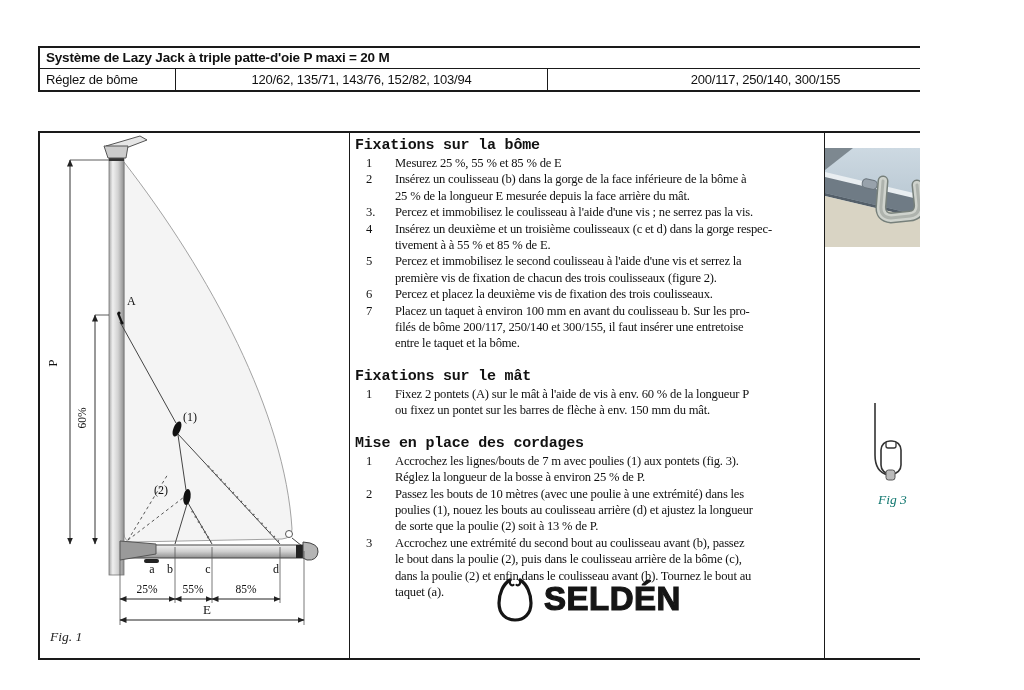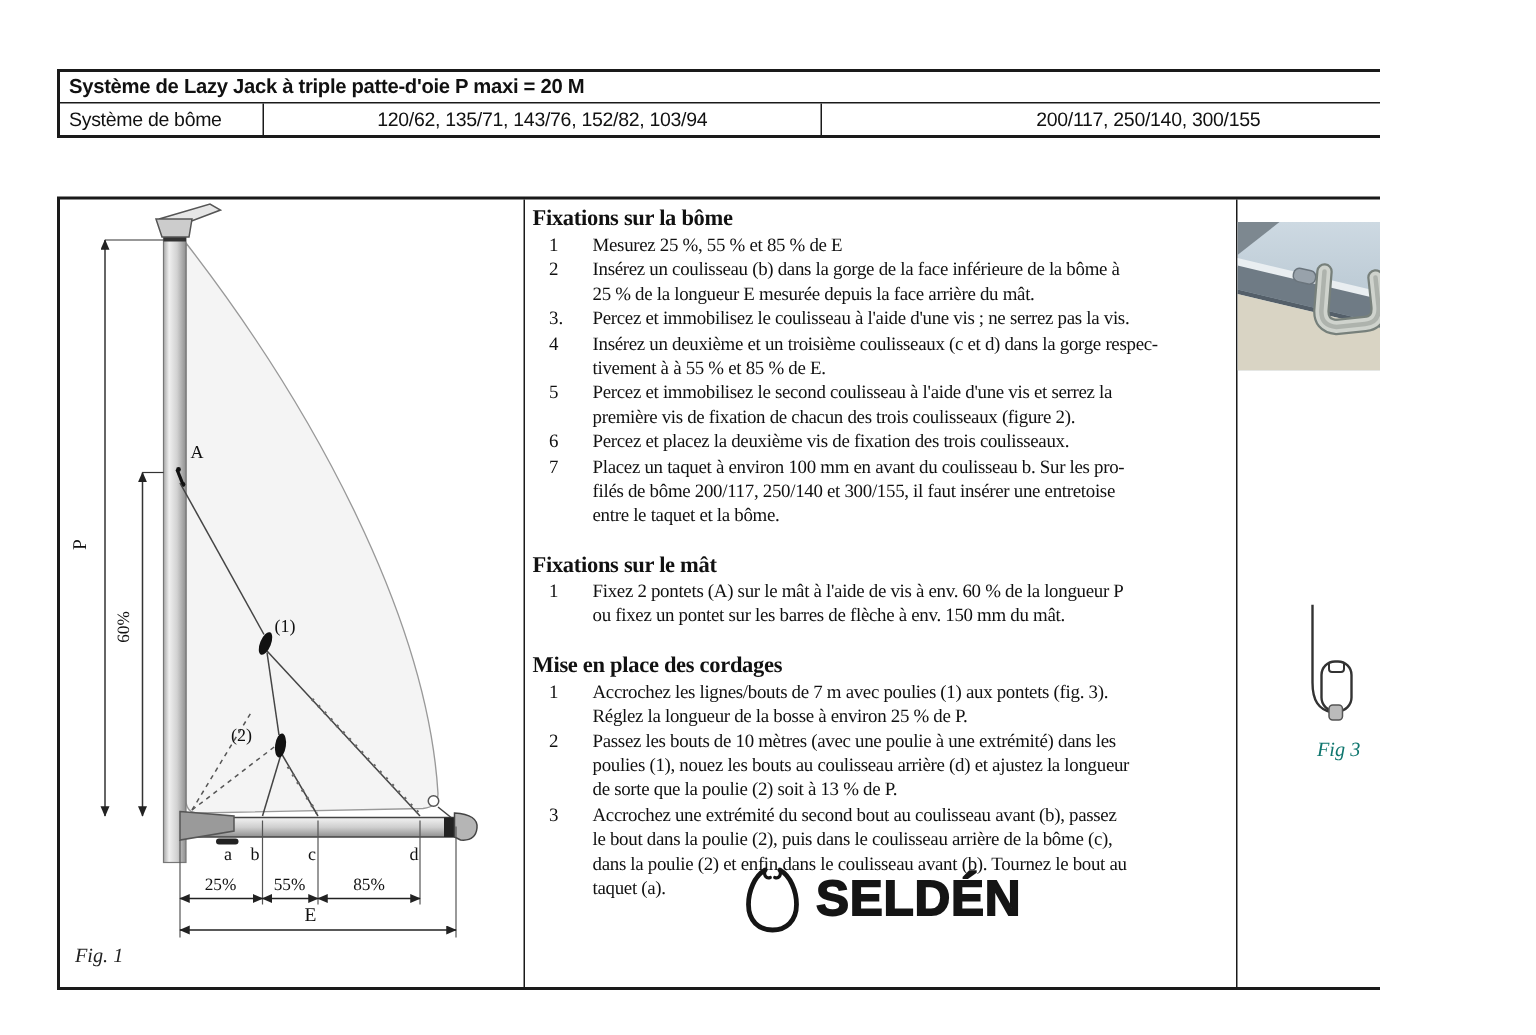--- a/index.html
+++ b/index.html
@@ -34,21 +34,21 @@
     position:absolute; left:38px; top:131px; width:948px; height:529px;
     border:2px solid #1a1a1a; background:#fff;
   }
   .col { position:absolute; top:0; height:100%; }
   .col-fig1 { left:0; width:309px; }
   .col-text { left:309px; width:475px; border-left:1px solid #1a1a1a; overflow:hidden; }
   .col-figs { left:784px; width:161px; border-left:1px solid #1a1a1a; }
 
   
   .sec-heading {
-    font-family:Liberation Serif, serif; font-weight:bold; font-size:15px;
+    font-family:Liberation Mono, monospace; font-weight:bold; font-size:15px;
     line-height:18px; margin:16px 0 0 5px; letter-spacing:-0.2px;
   }
   .sec-heading:first-child { margin-top:4px; }
   .item { display:flex; padding-left:16px; }
   .item .num  { flex:none; width:29px; font-size:12.6px; line-height:16.4px; }
   .item .body { font-size:12.6px; line-height:16.4px; letter-spacing:-0.2px; white-space:nowrap; }
 
   
   .logo { position:absolute; left:146px; top:441px; height:48px; display:flex; align-items:center; }
   .logo-text {
@@ -68,21 +68,21 @@
 </head>
 <body>
 
 <div class="page">
 
   <div class="spec-table">
     <div class="t-row">
       <div class="t-title">Système de Lazy Jack à triple patte-d'oie P maxi = 20 M</div>
     </div>
     <div class="t-row">
-      <div class="t-cell t-label">Système de bôme</div>
+      <div class="t-cell t-label">Réglez de bôme</div>
       <div class="t-cell t-mid">120/62, 135/71, 143/76, 152/82, 103/94</div>
       <div class="t-cell t-right">200/117, 250/140, 300/155</div>
     </div>
   </div>
 
   <div class="main-box">
 
     <div class="col col-fig1">
       <svg width="309" height="525" viewBox="0 0 309 525">
         <defs>

